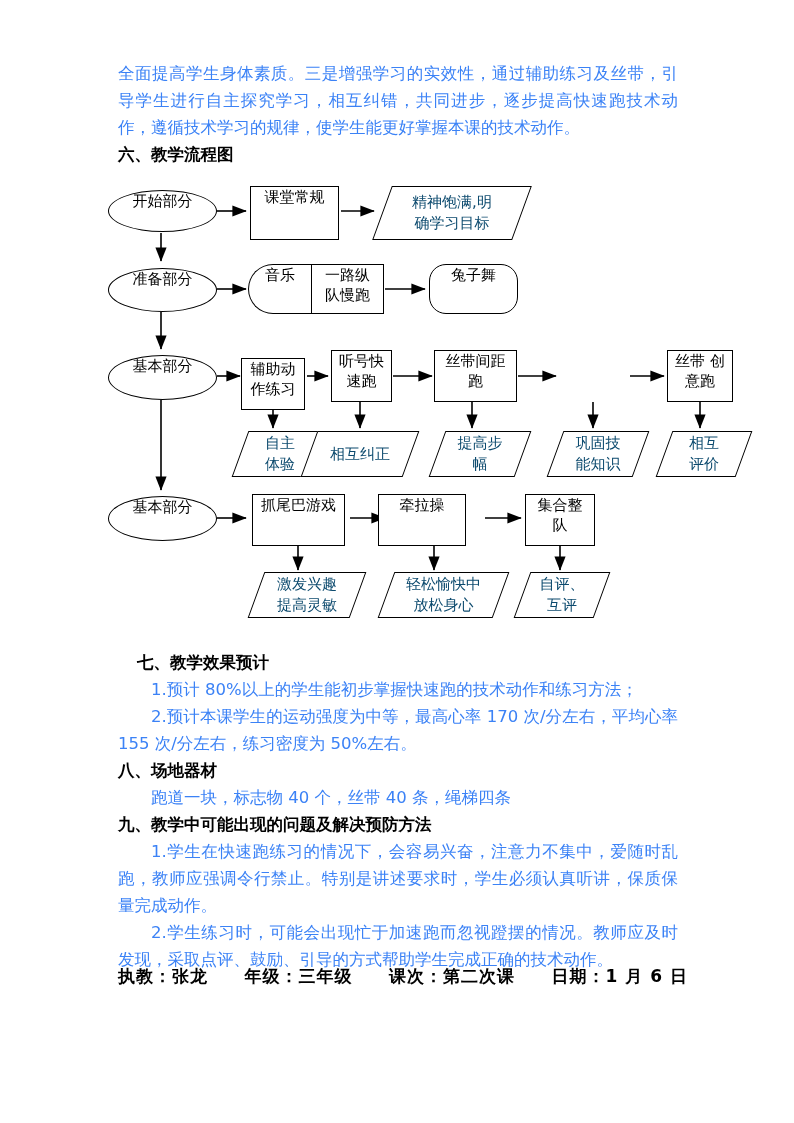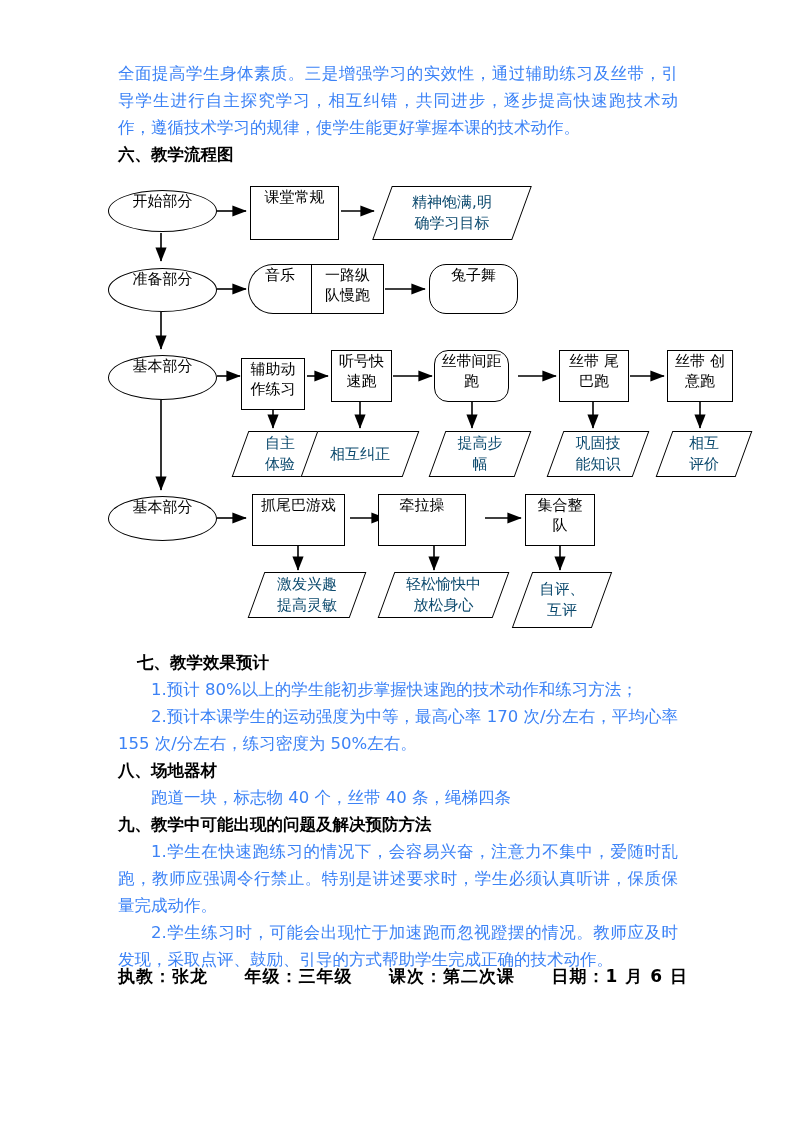--- a/index.html
+++ b/index.html
@@ -184,27 +184,23 @@
     </div>
 
     <div class="node rect" style="left:241px; top:350px; width:64px; height:52px;margin-top:8px;">
       <span class="label-lines">辅助动
 作练习</span>
     </div>
     <div class="node rect" style="left:331px; top:350px; width:61px; height:52px;">
       <span class="label-lines">听号快
 速跑</span>
     </div>
-    <div class="node rect" style="left:434px; top:350px; width:75px; height:52px;border-radius:14px;">
+    <div class="node rect" style="left:434px; top:350px; width:83px; height:52px;">
       <span class="label-lines">丝带间距
 跑</span>
-    </div>
-    <div class="node rect" style="left:559px; top:350px; width:70px; height:52px;">
-      <span class="label-lines">丝带 尾
-巴跑</span>
     </div>
     <div class="node rect" style="left:667px; top:350px; width:66px; height:52px;">
       <span class="label-lines">丝带 创
 意跑</span>
     </div>
 
     <div class="para-shape" style="left:240px; top:431px; width:80px; height:46px;">
       <span class="skewbox"></span>
       <span class="ptext label-lines">自主
 体验</span>
@@ -243,21 +239,21 @@
     <div class="para-shape" style="left:256px; top:572px; width:102px; height:46px;">
       <span class="skewbox"></span>
       <span class="ptext label-lines">激发兴趣
 提高灵敏</span>
     </div>
     <div class="para-shape" style="left:386px; top:572px; width:115px; height:46px;">
       <span class="skewbox"></span>
       <span class="ptext label-lines">轻松愉快中
 放松身心</span>
     </div>
-    <div class="para-shape" style="left:522px; top:572px; width:80px; height:56px;">
+    <div class="para-shape" style="left:522px; top:572px; width:80px; height:46px;">
       <span class="skewbox"></span>
       <span class="ptext label-lines">自评、
 互评</span>
     </div>
   </div>
 
   <div class="heading" style="left:137px; top:649px;">七、教学效果预计</div>
   <div class="para indent2" style="left:118px; top:676px; width:560px;">1.预计 80%以上的学生能初步掌握快速跑的技术动作和练习方法；</div>
   <div class="para indent2" style="left:118px; top:703px; width:560px;">2.预计本课学生的运动强度为中等，最高心率 170 次/分左右，平均心率 155 次/分左右，练习密度为 50%左右。</div>
 

